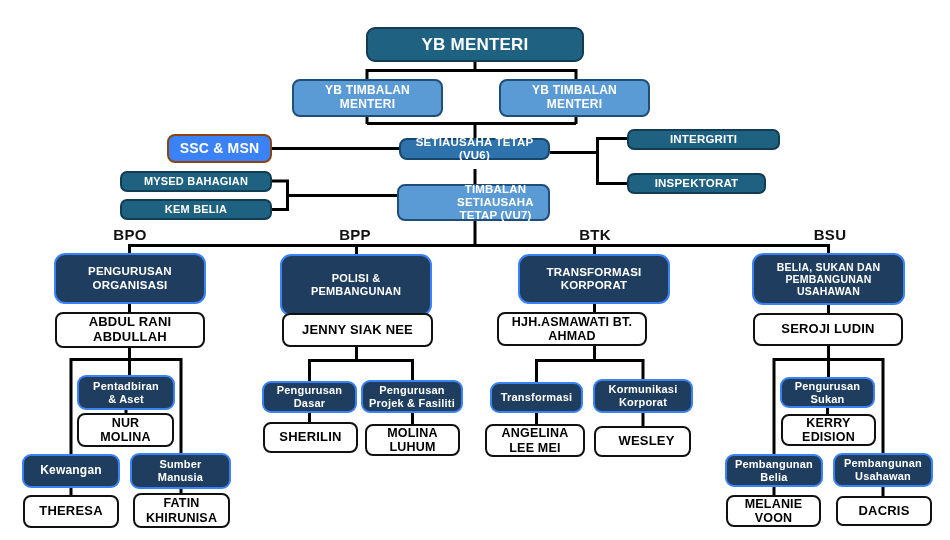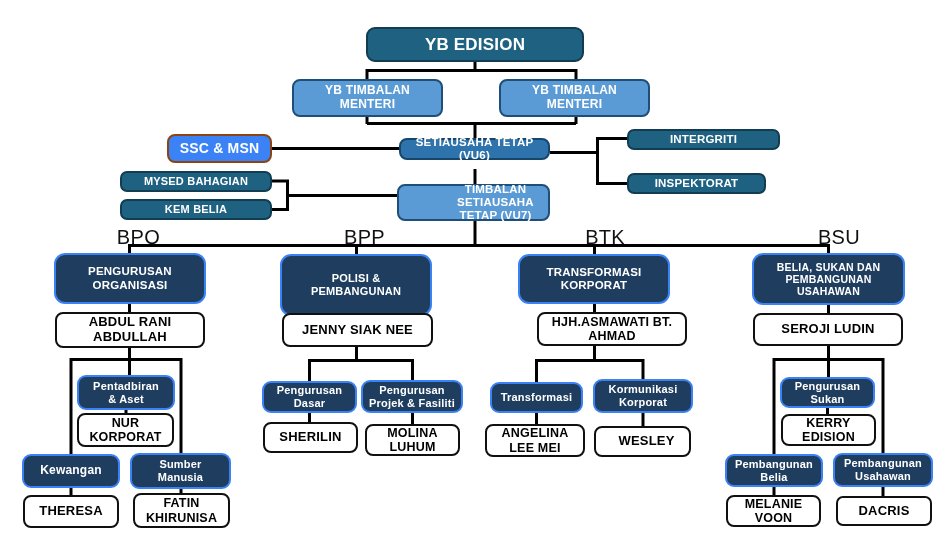--- a/index.html
+++ b/index.html
@@ -14,40 +14,40 @@
     text-align:center;font-weight:bold;line-height:1.15;
     white-space:pre-line;letter-spacing:.2px;
   }
   .teal   {background:#1E6180;border:2px solid #123C52;color:#fff;border-radius:8px;}
   .ltblue {background:#5B9BD5;border:2px solid #1F4E79;color:#fff;border-radius:8px;}
   .mdblue {background:#2E73AB;border:2px solid #16466B;color:#fff;border-radius:8px;}
   .orange {background:#3b82f6;border:2px solid #8C4512;color:#fff;border-radius:8px;}
   .navy   {background:#1F3E5F;border:2px solid #3b82f6;color:#fff;border-radius:9px;}
   .white  {background:#ffffff;border:2px solid #101010;color:#000;border-radius:8px;}
   .code{
-    position:absolute;text-align:right;color:#111;font-size:20px;
-    font-weight:normal;letter-spacing:.3px;
+    position:absolute;text-align:center;color:#111;font-size:15px;
+    font-weight:bold;letter-spacing:.3px;
   }
 </style>
 </head>
 <body>
 
 <div id="stage">
 
   <svg id="connectors" width="950" height="540" viewBox="0 0 950 540">
     <path d="M475,60 V72 M367,70.5 H576 M367,69 V81 M576,69 V81 M367,115 V124 M576,115 V124 M367,123.5 H576 M475,122 V140" stroke="#000" stroke-width="3" fill="none"></path>
     <path d="M272,148.5 H400 M550,152.5 H598 M597.5,138.5 V184.5 M596,138.5 H628 M596,183.5 H628 M272,181 H289 M272,209.5 H289 M287.5,181 V210 M287.5,195.5 H398 M475,169 V186 M475,219 V247" stroke="#000" stroke-width="3" fill="none"></path>
     <path d="M129.5,245.5 H829.5 M129.5,244 V254 M356.5,244 V255 M594.5,244 V255 M828.5,244 V254" stroke="#000" stroke-width="3" fill="none"></path>
     <path d="M129.5,302 V313 M129.5,346 V377 M71,359.5 H181 M71,358 V455 M181,358 V454 M71,486 V496 M181,486 V494 M126,408 V414" stroke="#000" stroke-width="3" fill="none"></path>
     <path d="M356.5,303 V314 M356.5,345 V361 M309.5,360.5 H412.5 M309.5,359 V383 M412.5,359 V381 M309.5,411 V423 M412.5,411 V425" stroke="#000" stroke-width="3" fill="none"></path>
     <path d="M594.5,302 V313 M594.5,344 V361 M536.5,360.5 H643 M536.5,359 V383 M643,359 V380 M536.5,411 V425 M643,411 V427" stroke="#000" stroke-width="3" fill="none"></path>
     <path d="M828.5,303 V314 M828.5,344 V378 M774,359.5 H883 M774,358 V455 M883,358 V454 M827.5,406 V415 M774,485 V496 M883,485 V497" stroke="#000" stroke-width="3" fill="none"></path>
   </svg>
 
-  <div class="box teal" style="left:366px;top:27px;width:218px;height:35px;font-size:17px;border-radius:9px;">YB EDISION</div>
+  <div class="box teal" style="left:366px;top:27px;width:218px;height:35px;font-size:17px;border-radius:9px;">YB MENTERI</div>
   <div class="box ltblue" style="left:292px;top:79px;width:151px;height:38px;font-size:12px;">YB TIMBALAN
 MENTERI</div>
   <div class="box ltblue" style="left:499px;top:79px;width:151px;height:38px;font-size:12px;">YB TIMBALAN
 MENTERI</div>
   <div class="box orange" style="left:167px;top:134px;width:105px;height:29px;font-size:14px;">SSC &amp; MSN</div>
   <div class="box mdblue" style="left:399px;top:138px;width:151px;height:22px;font-size:11.5px;">SETIAUSAHA TETAP
 (VU6)</div>
   <div class="box teal" style="left:627px;top:129px;width:153px;height:21px;font-size:11.5px;border-radius:7px;">INTERGRITI</div>
   <div class="box teal" style="left:627px;top:173px;width:139px;height:21px;font-size:11.5px;border-radius:7px;">INSPEKTORAT</div>
   <div class="box teal" style="left:120px;top:171px;width:152px;height:21px;font-size:11px;border-radius:7px;">MYSED BAHAGIAN</div>
@@ -60,42 +60,42 @@
   <div class="code" style="left:565px;top:226px;width:60px;">BTK</div>
   <div class="code" style="left:800px;top:226px;width:60px;">BSU</div>
 
   <div class="box navy" style="left:54px;top:253px;width:152px;height:51px;font-size:11.5px;border-radius:11px;">PENGURUSAN
 ORGANISASI</div>
   <div class="box white" style="left:55px;top:312px;width:150px;height:36px;font-size:13px;">ABDUL RANI
 ABDULLAH</div>
   <div class="box navy" style="left:77px;top:375px;width:98px;height:35px;font-size:11px;">Pentadbiran
 &amp; Aset</div>
   <div class="box white" style="left:77px;top:413px;width:97px;height:34px;font-size:12.5px;">NUR
-KORPORAT</div>
+MOLINA</div>
   <div class="box navy" style="left:22px;top:454px;width:98px;height:34px;font-size:12px;">Kewangan</div>
   <div class="box white" style="left:23px;top:495px;width:96px;height:33px;font-size:13px;">THERESA</div>
   <div class="box navy" style="left:130px;top:453px;width:101px;height:36px;font-size:11px;">Sumber
 Manusia</div>
   <div class="box white" style="left:133px;top:493px;width:97px;height:35px;font-size:12.5px;">FATIN
 KHIRUNISA</div>
 
   <div class="box navy" style="left:280px;top:254px;width:152px;height:62px;font-size:11px;border-radius:11px;">POLISI &amp;
 PEMBANGUNAN</div>
   <div class="box white" style="left:282px;top:313px;width:151px;height:34px;font-size:13px;">JENNY SIAK NEE</div>
   <div class="box navy" style="left:262px;top:381px;width:95px;height:32px;font-size:11px;">Pengurusan
 Dasar</div>
   <div class="box white" style="left:263px;top:422px;width:95px;height:31px;font-size:13px;">SHERILIN</div>
   <div class="box navy" style="left:361px;top:380px;width:102px;height:33px;font-size:11px;">Pengurusan
 Projek &amp; Fasiliti</div>
   <div class="box white" style="left:365px;top:424px;width:95px;height:32px;font-size:12.5px;">MOLINA
 LUHUM</div>
 
   <div class="box navy" style="left:518px;top:254px;width:152px;height:50px;font-size:11.5px;border-radius:11px;">TRANSFORMASI
 KORPORAT</div>
-  <div class="box white" style="left:537px;top:312px;width:150px;height:34px;font-size:12.5px;">HJH.ASMAWATI BT.
+  <div class="box white" style="left:497px;top:312px;width:150px;height:34px;font-size:12.5px;">HJH.ASMAWATI BT.
 AHMAD</div>
   <div class="box navy" style="left:490px;top:382px;width:93px;height:31px;font-size:11px;">Transformasi</div>
   <div class="box white" style="left:485px;top:424px;width:100px;height:33px;font-size:12.5px;">ANGELINA
 LEE MEI</div>
   <div class="box navy" style="left:593px;top:379px;width:100px;height:34px;font-size:11px;">Kormunikasi
 Korporat</div>
   <div class="box white" style="left:594px;top:426px;width:97px;height:31px;font-size:13px;padding-left:8px;">WESLEY</div>
 
   <div class="box navy" style="left:752px;top:253px;width:153px;height:52px;font-size:10.5px;border-radius:11px;">BELIA, SUKAN DAN
 PEMBANGUNAN

